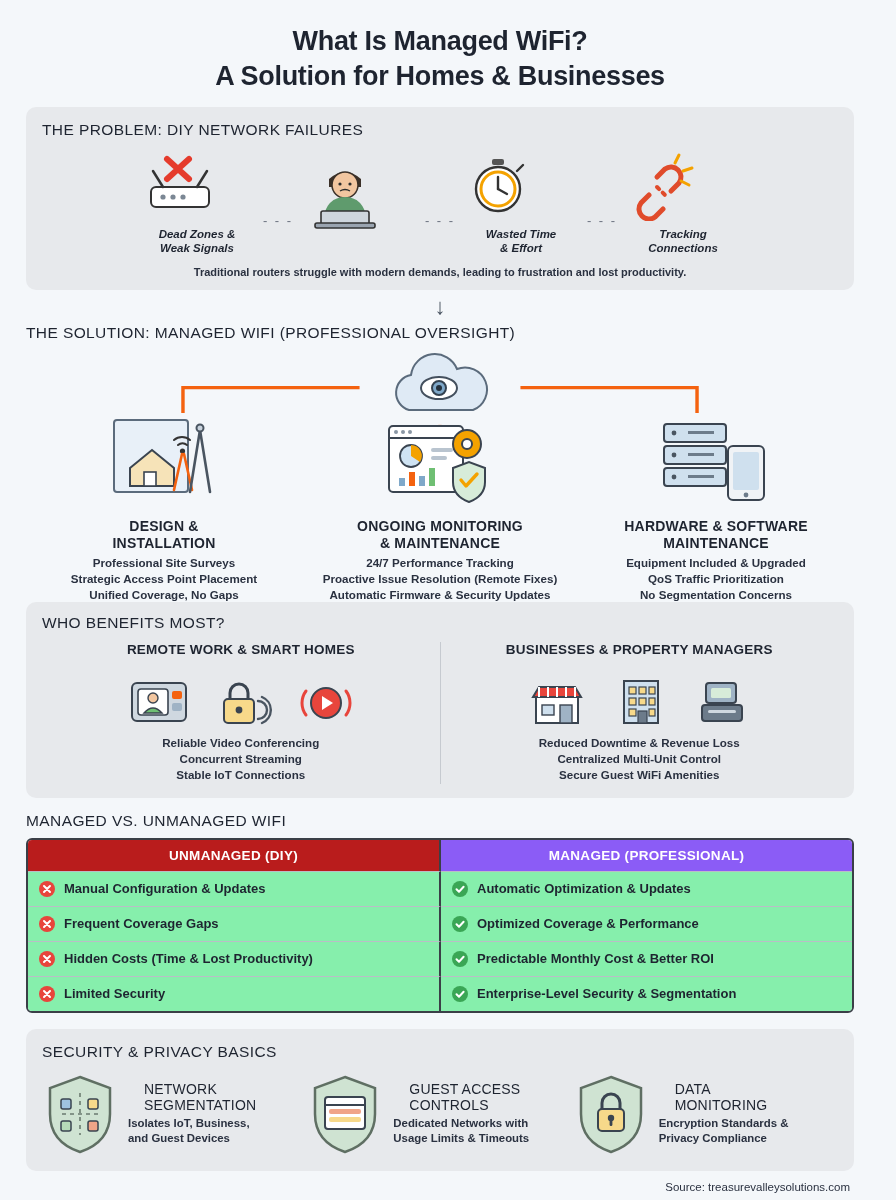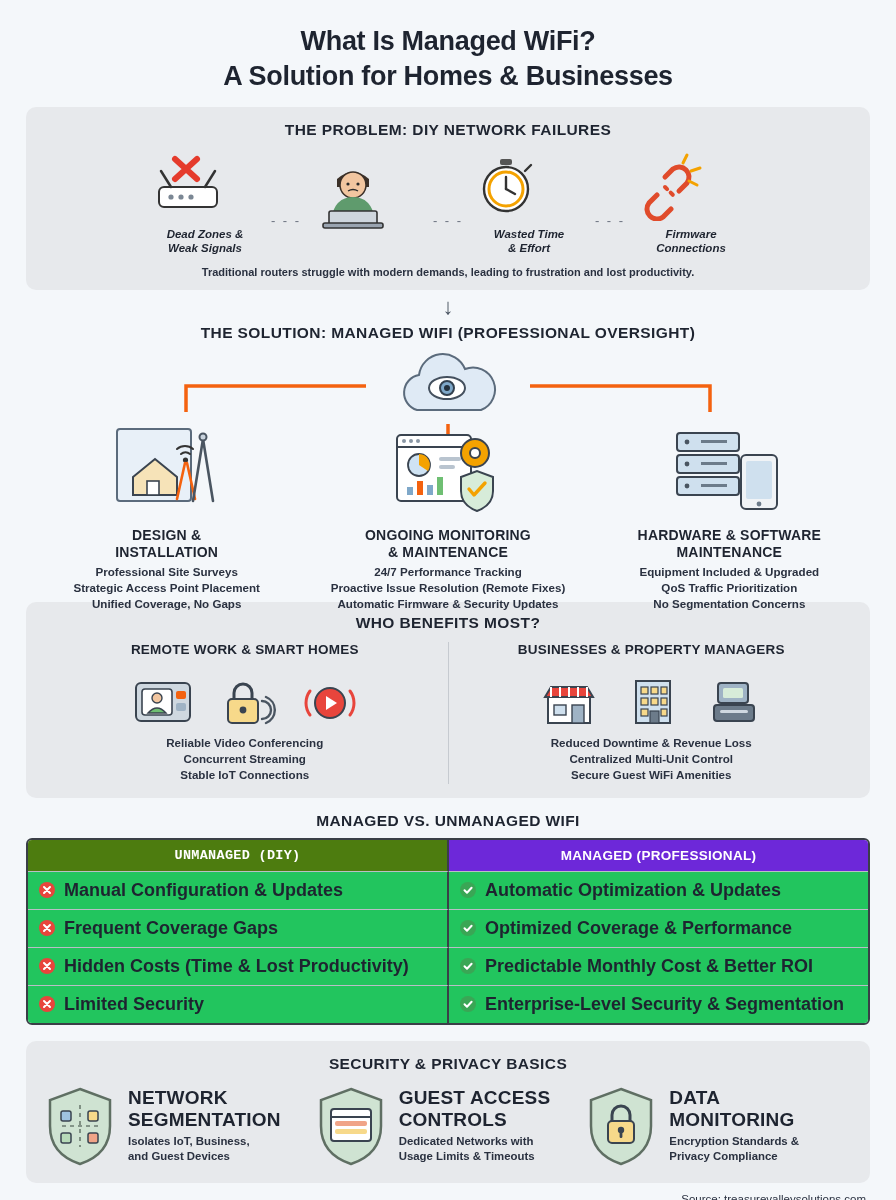--- a/index.html
+++ b/index.html
@@ -5,76 +5,76 @@
   * { box-sizing: border-box; }
   html, body { margin:0; padding:0; }
   body {
     width: 896px; height: 1200px;
     background: #f4f7fa;
     font-family: "Liberation Sans", sans-serif;
     color: #1e2430;
     position: relative;
     overflow: hidden;
   }
-  .page { width:896px; height:1200px; padding: 18px 26px 8px 26px; position:relative; }
+  .page { width:896px; height:1200px; padding: 18px 42px 8px 26px; position:relative; }
 
   
   .title { text-align:center; font-size:27px; font-weight:bold; line-height:1.28; letter-spacing:-0.3px; margin-top:6px; }
   .title .l2 { display:block; }
 
   
   .panel { background:#e7e9ec; border-radius:10px; }
-  .section-head { text-align:center; font-weight:bold; font-size:15.5px; letter-spacing:0.4px; }
+  .section-head { font-weight:normal; font-size:15.5px; letter-spacing:0.4px; }
 
   
   .problem { margin-top:14px; padding:14px 16px 12px 16px; }
   .problem-row { display:flex; align-items:flex-end; justify-content:center; gap:0px; margin-top:12px; }
   .pitem { width:120px; text-align:center; }
   .pitem .cap { font-size:11.5px; font-weight:bold; line-height:1.25; margin-top:6px;font-style:italic; }
   .dashes { width:42px; height:70px; display:flex; align-items:center; justify-content:center; color:#6b7280; font-size:13px; letter-spacing:2px; }
   .problem-note { text-align:center; font-size:11px; font-weight:bold; margin-top:10px; color:#2a3140; }
 
   .arrow-down { text-align:center; margin:6px 0 2px 0; color:#4b5563; font-size:22px; line-height:1; }
 
   
   .solution-head { margin-top:6px; font-size:15.5px; }
   .solution-wrap { position:relative; height:250px; margin-top:4px; }
   .cloud { position:absolute; left:50%; transform:translateX(-50%); top:2px; }
   .connector { position:absolute; left:0; top:0; width:100%; height:250px; pointer-events:none; }
-  .cols { display:flex; justify-content:space-between; position:absolute; top:75px; left:0; width:100%; }
+  .cols { display:flex; justify-content:space-between; position:absolute; top:66px; left:0; width:100%; }
   .col { width:286px; text-align:center; }
   .col .art { height:96px; display:flex; align-items:center; justify-content:center; }
   .col h3 { font-size:14px; font-weight:bold; margin:10px 0 4px 0; line-height:1.2; letter-spacing:0.2px; }
   .col p { font-size:11.6px; line-height:1.38; margin:0; font-weight:bold; color:#2a3140; }
 
   
   .benefits { margin-top:6px; padding:12px 16px 14px 16px; }
   .benefits-grid { display:flex; margin-top:10px; }
   .bcol { flex:1; text-align:center; padding:0 10px; }
   .bcol.left { border-right:1px solid #c6cad0; }
   .bcol h4 { font-size:13.5px; font-weight:bold; margin:0 0 8px 0; letter-spacing:0.2px; }
   .bicons { display:flex; justify-content:center; align-items:flex-end; gap:26px; height:62px; }
   .bcol p { font-size:11.6px; line-height:1.4; margin:8px 0 0 0; font-weight:bold; color:#2a3140; }
 
   
   .cmp-head { margin-top:14px; font-size:15.5px; }
   .cmp { margin-top:8px; border:2px solid #3a3f47; border-radius:6px; overflow:hidden; }
   .cmp-row { display:flex; }
-  .cmp-cell { flex:1; display:flex; align-items:center; gap:8px; padding:8px 10px; font-size:18px; font-weight:bold; background:#22c55e; }
+  .cmp-cell { flex:1; display:flex; align-items:center; gap:8px; padding:8px 10px; font-size:13px; font-weight:bold; background:#86efac; }
   .cmp-cell.left { border-right:2px solid #3a3f47; }
   .cmp-row + .cmp-row .cmp-cell { border-top:1px solid #b9bec6; }
   .cmp-th { color:#fff; justify-content:center; font-size:13.5px; letter-spacing:0.3px; }
-  .cmp-th.red { background:#4d7c0f;font-family:Liberation Mono, monospace; }
-  .cmp-th.orange { background:#6d28d9; }
+  .cmp-th.red { background:#b91c1c; }
+  .cmp-th.orange { background:#8b5cf6; }
 
   
   .security { margin-top:16px; padding:14px 16px 16px 16px; }
   .sec-grid { display:flex; justify-content:space-between; margin-top:12px; }
   .sec-item { display:flex; align-items:center; gap:10px; width:280px; }
-  .sec-text h5 { font-size:19px; font-weight:bold; margin:0 0 3px 0; line-height:1.15; letter-spacing:0.2px; }
+  .sec-text h5 { font-size:14px; font-weight:normal; margin:0 0 3px 16px; line-height:1.15; letter-spacing:0.2px; }
   .sec-text p { font-size:11.4px; font-weight:bold; margin:0; line-height:1.3; color:#2a3140; }
 
   .source { text-align:right; font-size:11.5px; margin-top:10px; padding-right:4px; color:#2a3140; }
 
   svg { display:block; }
 </style>
 </head>
 <body>
 
 <div class="page">
@@ -139,21 +139,21 @@
       <div class="dashes">- - -</div>
 
       <div class="pitem">
         <svg width="74" height="70" viewBox="0 0 74 70">
           <path d="M26 44 l-8 8 a10 10 0 0 0 14 14 l8 -8" fill="none" stroke="#e04b2b" stroke-width="5" stroke-linecap="round"></path>
           <path d="M48 40 l8 -8 a10 10 0 0 0 -14 -14 l-8 8" fill="none" stroke="#e04b2b" stroke-width="5" stroke-linecap="round"></path>
           <line x1="34" y1="36" x2="42" y2="44" stroke="#e04b2b" stroke-width="4" stroke-linecap="round" stroke-dasharray="3 5"></line>
           <path d="M52 12 l4 -8 M60 20 l9 -3 M58 30 l8 4" stroke="#f4a200" stroke-width="3" stroke-linecap="round"></path>
         </svg>
         <div class="cap">
-          <span>Firmware</span><br><span>Connections</span>
+          <span>Tracking</span><br><span>Connections</span>
         </div>
       </div>
 
     </div>
 
     <div class="problem-note">Traditional routers struggle with modern demands, leading to frustration and lost productivity.</div>
   </div>
 
   <div class="arrow-down">↓</div>
 

